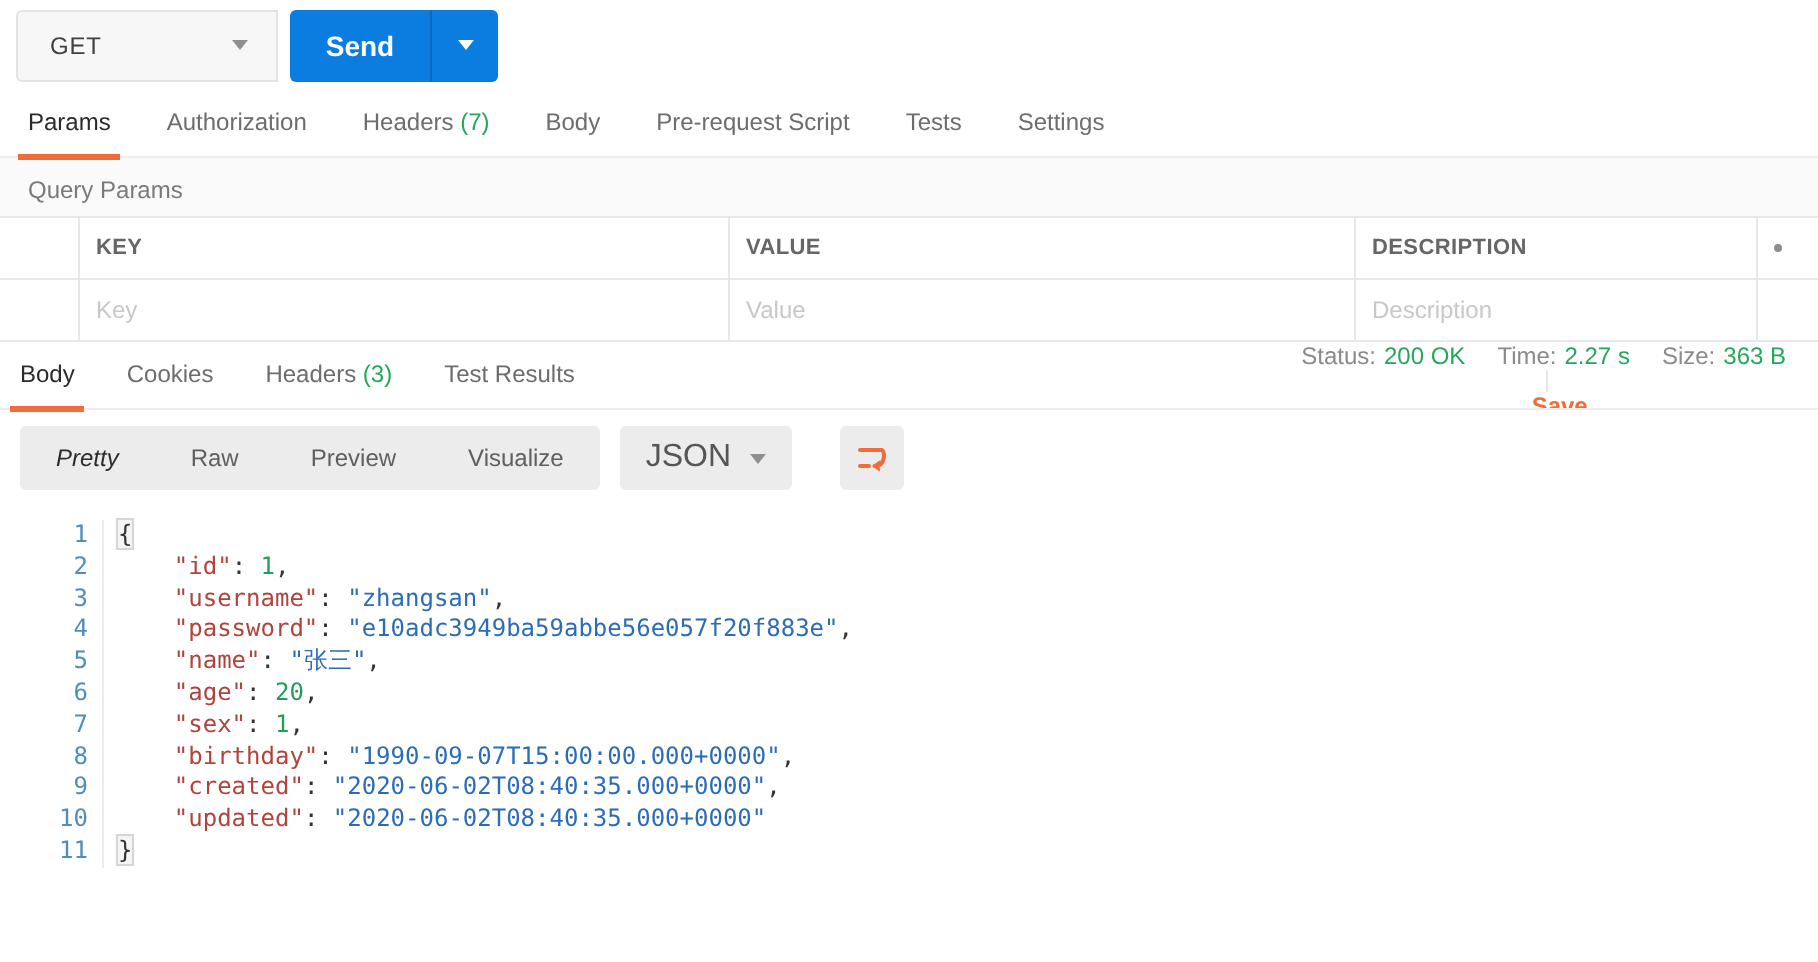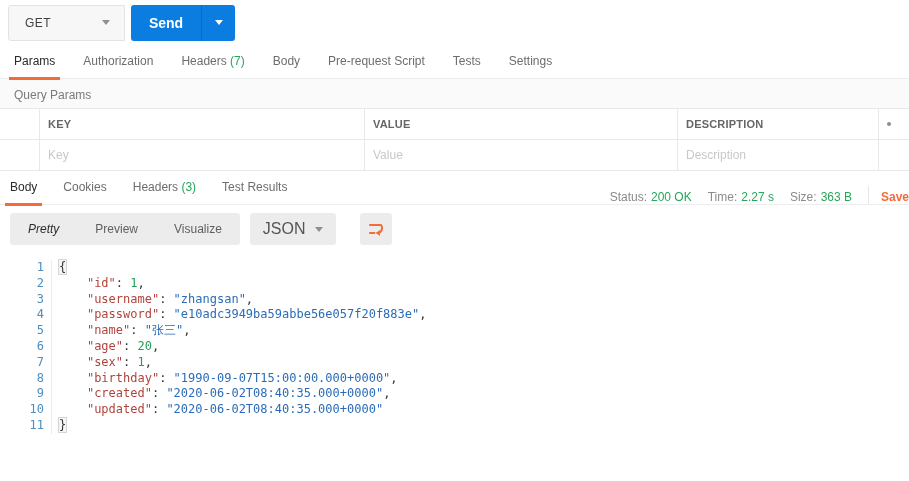--- a/index.html
+++ b/index.html
@@ -1,21 +1,21 @@
 <!DOCTYPE html>
 <html><head>
 <meta charset="utf-8">
 <style>
   * { margin:0; padding:0; box-sizing:border-box; }
   html,body { width:909px; height:481px; overflow:hidden; background:#fff;
               font-family:"Liberation Sans", sans-serif; }
 
   
   .urlbar { height:45px; display:flex; align-items:center; padding-left:8px; }
-  .method-select { width:117px; height:36px; background:#f7f7f7; border:1px solid #e3e3e3;
+  .method-select { width:131px; height:36px; background:#f7f7f7; border:1px solid #e3e3e3;
                    border-radius:3px 0 0 3px; display:flex; align-items:center;
                    justify-content:space-between; padding:0 14px 0 16px; cursor:pointer; }
   .method-select .m-label { font-size:12px; color:#414141; letter-spacing:.4px; }
   .caret-down { width:0; height:0; border-left:4px solid transparent;
                 border-right:4px solid transparent; border-top:5px solid #8f8f8f; }
   .url-input { width:672px; height:36px; border:1px solid #e3e3e3; border-left:none;
                background:#fff; font-size:13px; color:#5c5c5c; padding:0 12px; outline:none;
                font-family:"Liberation Sans", sans-serif; }
   .send-group { display:flex; height:36px; margin-left:6px; }
   .send-btn { width:70px; height:36px; background:#0b7ce0; color:#fff; border:none;
@@ -53,21 +53,21 @@
   .qp-input { width:100%; border:none; outline:none; font-size:12px; color:#444;
               padding-left:8px; background:transparent;
               font-family:"Liberation Sans", sans-serif; }
   .qp-input::placeholder { color:#c8c8c8; }
   .menu-dot { width:4px; height:4px; border-radius:50%; background:#8e8e8e; }
 
   
   .resp-tabs { justify-content:space-between; padding-left:10px; }
   .resp-left { display:flex; align-items:center; height:100%; }
   .resp-left .rtab { margin-right:26px; }
-  .resp-meta { display:flex; align-items:flex-end; font-size:12px; height:100%; }
+  .resp-meta { display:flex; align-items:center; font-size:12px; height:100%;flex-direction:column; }
   .meta-label { color:#8a8a8a; margin-right:4px; }
   .meta-value { color:#26a65b; margin-right:16px; }
   .meta-divider { width:1px; height:18px; background:#e6e6e6; margin-right:12px; }
   .save-btn { color:#f26b3a; font-weight:bold; font-size:12px; cursor:pointer;
               white-space:nowrap; width:28px; overflow:hidden; }
 
   
   .toolbar { height:48px; display:flex; align-items:center; padding-left:10px; background:#fff; }
   .seg { display:flex; background:#ececec; border-radius:3px; height:32px;
          align-items:center; }
@@ -158,20 +158,21 @@
   <div class="resp-meta">
     <span id="meta-items"><span class="meta-label">Status:</span><span class="meta-value">200 OK</span><span class="meta-label">Time:</span><span class="meta-value">2.27 s</span><span class="meta-label">Size:</span><span class="meta-value">363 B</span></span>
     <span class="meta-divider"></span>
     <span class="save-btn">Save</span>
   </div>
 </div>
 
 <div class="toolbar">
   <div class="seg" id="view-tabs">
       <div class="seg-tab active">Pretty</div>
+      <div class="seg-tab">Raw</div>
       <div class="seg-tab">Preview</div>
       <div class="seg-tab">Visualize</div>
     </div>
   <div class="lang-select">
     <span>JSON</span>
     <span class="caret-down"></span>
   </div>
   <button class="wrap-btn">
     <svg width="18" height="18" viewBox="0 0 18 18">
       <g fill="none" stroke="#f26b3a" stroke-width="2" stroke-linecap="round">

